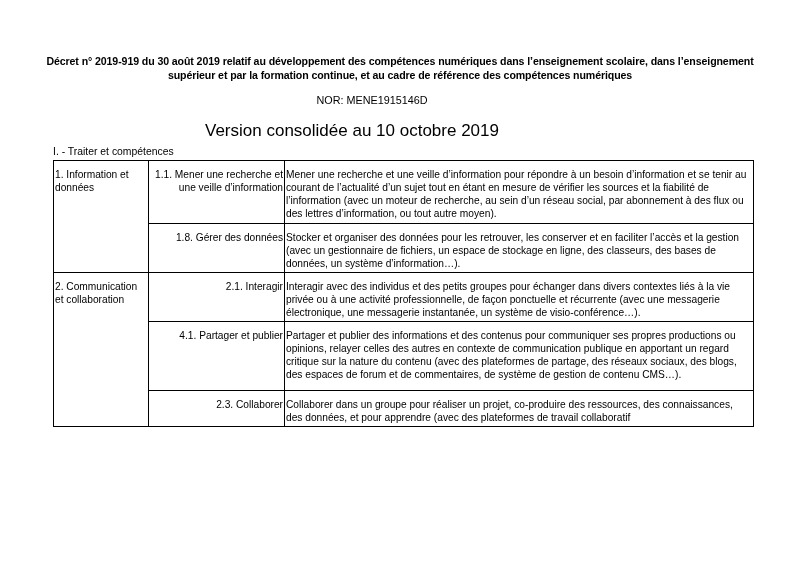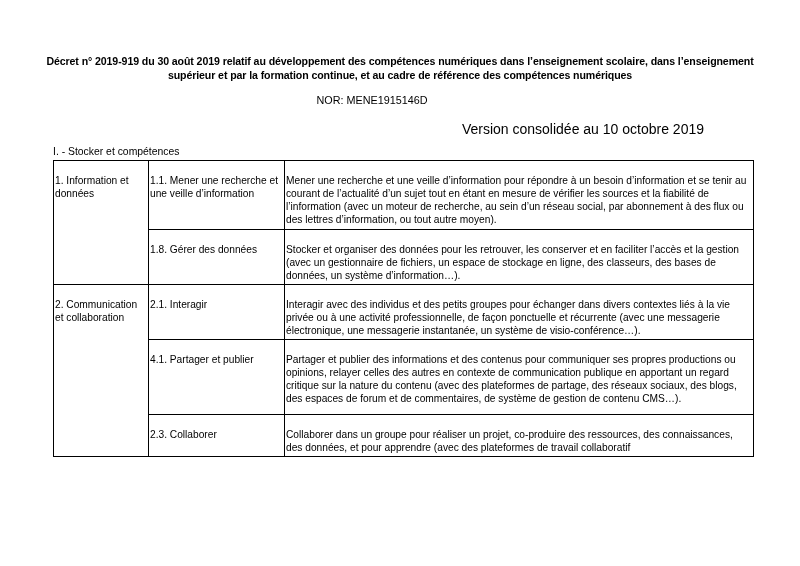--- a/index.html
+++ b/index.html
@@ -1,43 +1,43 @@
 <!DOCTYPE html>
 <html><head>
   <meta charset="utf-8">
   <style>
     html, body { margin: 0; padding: 0; background: #ffffff; }
     body { width: 800px; height: 566px; position: relative; overflow: hidden;
       font-family: "Liberation Sans", sans-serif; color: #000; }
     .title { position: absolute; left: 40px; top: 54px; width: 720px; text-align: center;
       font-weight: bold; font-size: 10.6px; line-height: 14px; font-stretch: condensed; letter-spacing: -0.1px; }
     .nor { position: absolute; left: 0; top: 94px; width: 744px; text-align: center; font-size: 10.8px; }
-    .version { position: absolute; left: 0; top: 121px; width: 704px; text-align: right; font-size: 14px; }
+    .version { position: absolute; left: 0; top: 121px; width: 704px; text-align: center; font-size: 17px; }
     .section { position: absolute; left: 53px; top: 146px; font-size: 10.4px; }
     table.comp { position: absolute; left: 53px; top: 160px; border-collapse: collapse; width: 701px;
       font-size: 10.2px; line-height: 13px; table-layout: fixed; }
-    table.comp td { border: 1.4px solid #000; vertical-align: top; padding: 13px 1px 2px 1px; }
+    table.comp td { border: 1.4px solid #000; vertical-align: top; padding: 7px 1px 2px 1px; }
     table.comp td.c1 { width: 92px; }
-    table.comp td.c2 { width: 133px; }
+    table.comp td.c2 { width: 133px; text-align: right; }
     table.comp td.c1.nobottom { border-bottom: none; }
     table.comp td.c1.notop { border-top: none; }
     .r1 td { height: 53px; }
     .r2 td { height: 35px; }
     .r3 td { height: 45px; }
     .r4 td { height: 38px; }
     .r5 td { height: 59px; }
     .r6 td { height: 26px; }
   </style>
 </head>
 <body>
 
 <div class="title">Décret n° 2019-919 du 30 août 2019 relatif au développement des compétences numériques dans l’enseignement scolaire, dans l’enseignement supérieur et par la formation continue, et au cadre de référence des compétences numériques</div>
 <div class="nor">NOR: MENE1915146D</div>
 <div class="version">Version consolidée au 10 octobre 2019</div>
-<div class="section">I. - Stocker et compétences</div>
+<div class="section">I. - Traiter et compétences</div>
 
 <table class="comp">
   <tbody>
       <tr class="r1">
     <td class="c1 nobottom">1. Information et données</td>
     <td class="c2">1.1. Mener une recherche et une veille d’information</td>
     <td class="c3">Mener une recherche et une veille d’information pour répondre à un besoin d’information et se tenir au courant de l’actualité d’un sujet tout en étant en mesure de vérifier les sources et la fiabilité de l’information (avec un moteur de recherche, au sein d’un réseau social, par abonnement à des flux ou des lettres d’information, ou tout autre moyen).</td>
   </tr>
   <tr class="r2">
     <td class="c1 notop nobottom"></td>

